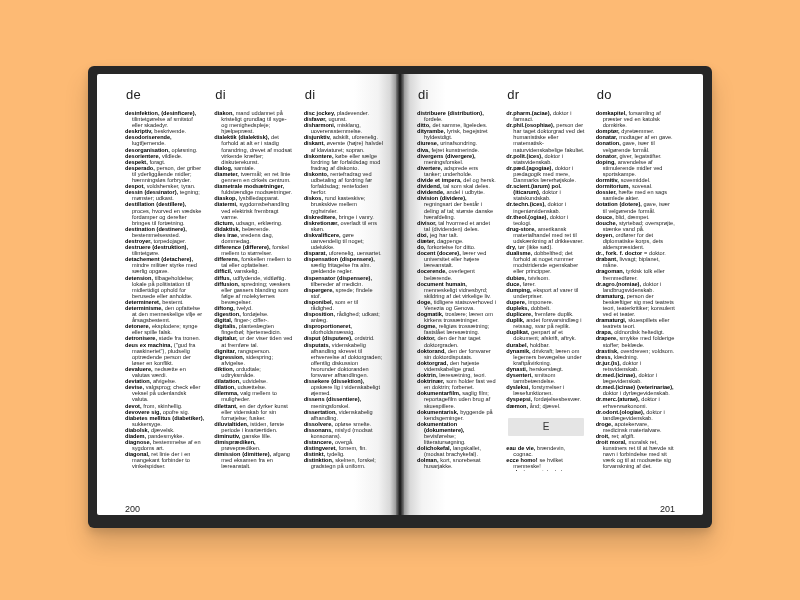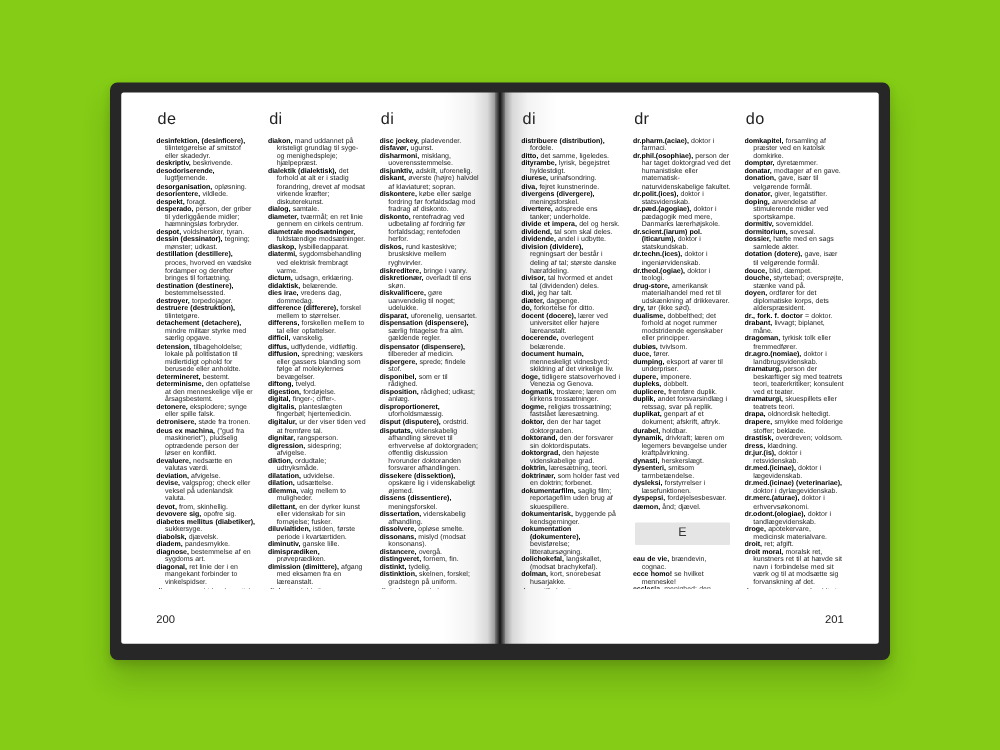--- a/index.html
+++ b/index.html
@@ -2,21 +2,21 @@
 <html><head>
 <meta charset="utf-8">
 <style>
   html, body { margin:0; padding:0; }
   body {
     width:800px; height:600px;
     background:#ffffff;
     font-family:"Liberation Sans", sans-serif;
     overflow:hidden;
   }
-  .stage { position:relative; width:800px; height:600px; background:#84cc16; }
+  .stage { position:relative; width:800px; height:600px; background:#fdba74; }
 
   .book {
     position:absolute; left:88px; top:66px;
     width:624px; height:462px;
     background:#272727;
     border-radius:6px;
     box-shadow: 0 16px 24px rgba(0,0,0,0.16), 0 4px 8px rgba(0,0,0,0.14);
     display:flex;
     padding:8px 9px 13px 9px;
     box-sizing:border-box;
@@ -63,21 +63,21 @@
   .section-box {
     background:#e5e5e5;
     border-radius:1px;
     margin:9px 2px;
     height:18px;
     display:flex; align-items:center; justify-content:center;
     font-size:10px; color:#333;
   }
 
   .page-num {
-    position:absolute; bottom:15px;
+    position:absolute; bottom:1px;
     font-size:9px; color:#1b1b1b;
   }
   .page-num.pn-left  { left:28px; }
   .page-num.pn-right { right:28px; }
 </style>
 </head>
 <body>
 
 <div class="stage">
   <div class="book">

